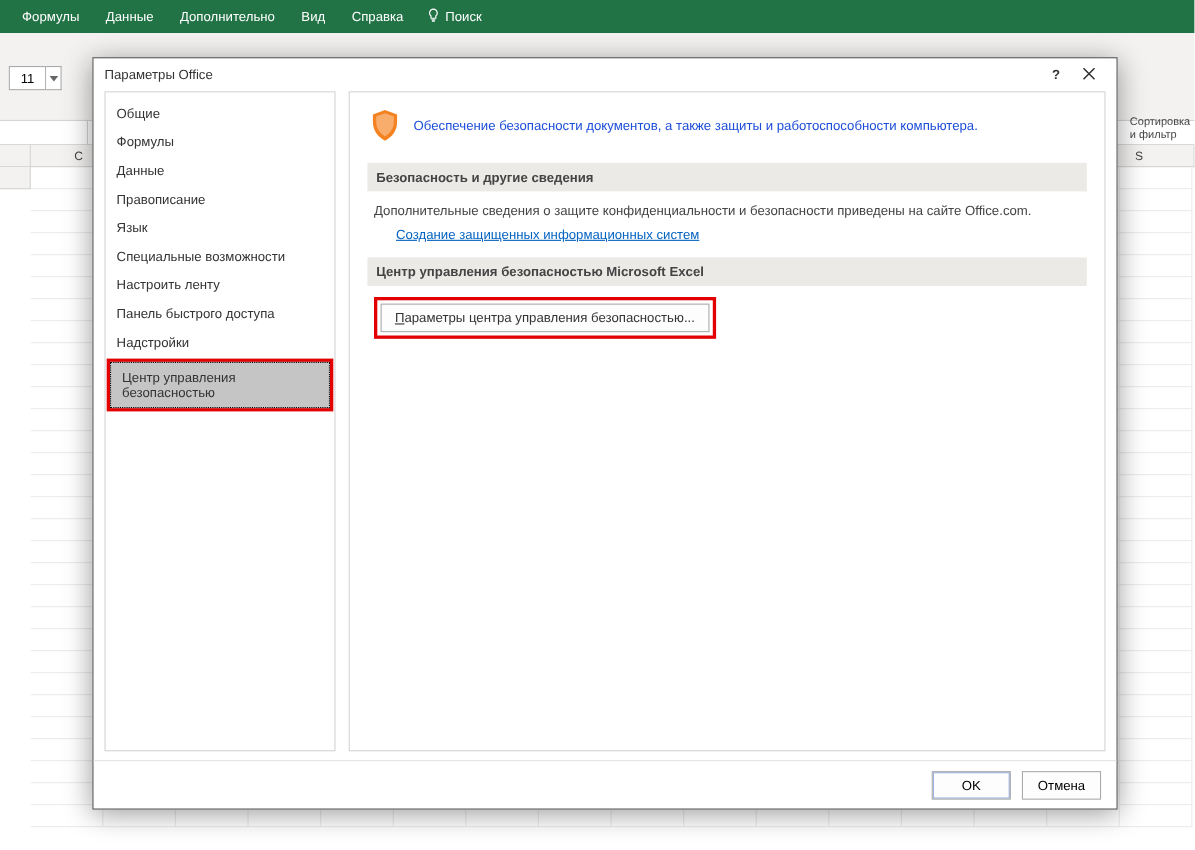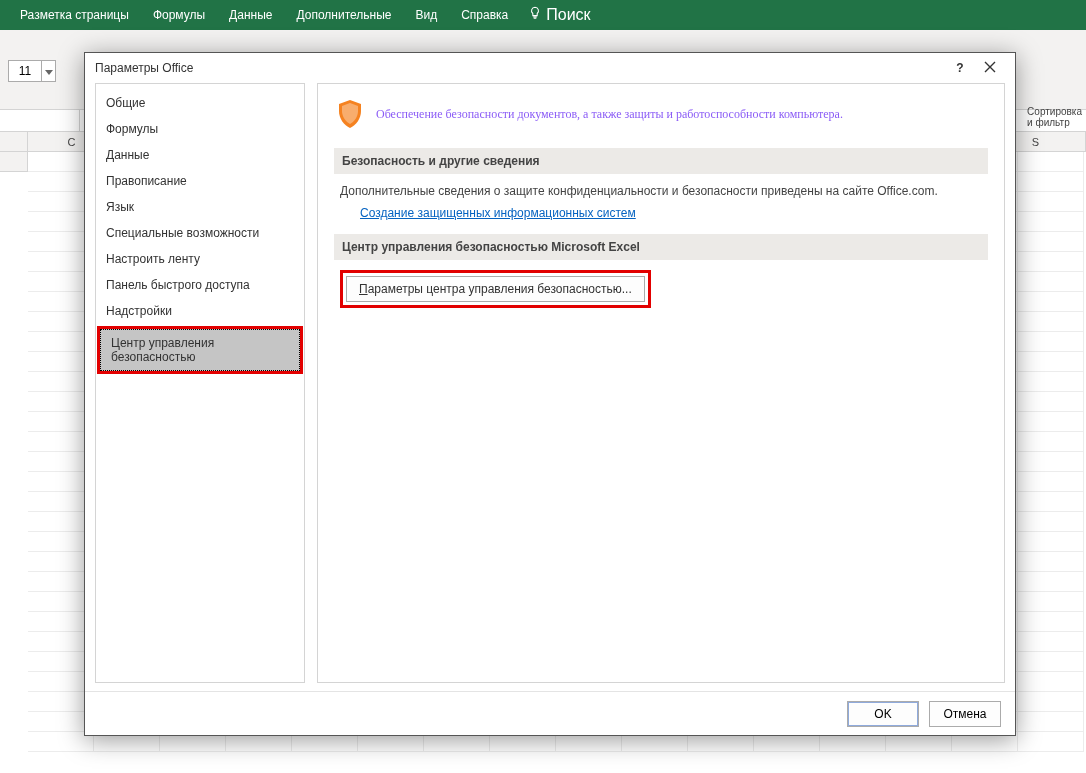--- a/index.html
+++ b/index.html
@@ -1,21 +1,21 @@
 <!DOCTYPE html>
 <html><head>
 <meta charset="utf-8">
 <style>
 * { box-sizing: border-box; margin: 0; padding: 0; font-family: "Segoe UI", Tahoma, sans-serif; }
 body { width: 1086px; height: 773px; background: #fff; overflow: hidden; position: relative; }
 
 
 .ribbon { background: #217346; height: 30px; display: flex; align-items: center; padding-left: 8px; }
 .ribbon-tab { color: #fff; font-size: 12px; padding: 6px 12px; cursor: pointer; }
-.ribbon-search { display: flex; align-items: center; color: #fff; font-size: 16px; padding: 6px 8px; }
+.ribbon-search { display: flex; align-items: center; color: #fff; font-size: 12px; padding: 6px 8px; }
 .ribbon-search svg { margin-right: 4px; }
 
 
 .toolbar-strip { height: 80px; background: #f3f2f1; border-bottom: 1px solid #d4d4d4; display: flex; align-items: flex-start; padding-top: 6px; position: relative; }
 .font-size-box { position: absolute; left: 8px; top: 30px; display: flex; align-items: center; }
 .font-size-input { width: 34px; height: 22px; border: 1px solid #ababab; background: #fff; font-size: 12px; text-align: center; }
 .font-size-dropdown { width: 14px; height: 22px; border: 1px solid #ababab; border-left: none; background: #fff; display: flex; align-items: center; justify-content: center; }
 .far-right-text { position: absolute; right: 0; top: 76px; display: flex; flex-direction: column; font-size: 10px; color: #444; text-align: left; padding-right: 4px; }
 
 
@@ -39,41 +39,40 @@
 .dialog-titlebar-btn { width: 30px; height: 30px; display: flex; align-items: center; justify-content: center; cursor: pointer; }
 .dialog-body { flex: 1; display: flex; padding: 0 10px 8px 10px; gap: 12px; }
 .dialog-sidebar { width: 210px; background: #fff; border: 1px solid #d4d4d4; padding: 6px 0; }
 .sidebar-item { font-size: 12px; color: #333; padding: 6px 10px; cursor: pointer; }
 .sidebar-item.selected { background: #c5c5c5; border: 1px dotted #000; margin: -1px 0; }
 .sidebar-item-highlight { border: 3px solid #e20000; margin: 2px 1px; padding: 0; }
 .sidebar-item-highlight .sidebar-item { margin: 0; }
 .dialog-content { flex: 1; border: 1px solid #d4d4d4; padding: 14px 16px; overflow: auto; }
 .content-header { display: flex; align-items: center; gap: 10px; margin-bottom: 18px; }
 .shield-icon { width: 32px; height: 32px; flex-shrink: 0; }
-.content-header-text { font-size: 12px; color: #8b5cf6; font-family: Liberation Serif, serif; }
+.content-header-text { font-size: 12px; color: #1d4ed8; }
 .section-title { background: #eceae7; padding: 6px 8px; font-size: 12px; font-weight: 600; color: #444; margin-bottom: 10px; }
 .section-body { font-size: 12px; color: #444; padding: 0 6px 14px 6px; }
 .link { color: #0563c1; text-decoration: underline; display: inline-block; margin-top: 8px; margin-left: 20px; }
 .trust-row { display: flex; align-items: flex-start; gap: 20px; }
 .trust-desc { flex: 1; font-size: 12px; color: #444; line-height: 1.4; }
 .trust-btn-highlight { border: 3px solid #e20000; padding: 3px; }
 .trust-btn { border: 1px solid #ababab; background: #fdfdfd; padding: 5px 12px; font-size: 12px; color: #333; cursor: pointer; white-space: nowrap; }
 .trust-btn .u { text-decoration: underline; }
 .dialog-footer { height: 44px; display: flex; align-items: center; justify-content: flex-end; gap: 10px; padding: 0 14px; border-top: 1px solid #e4e4e4; }
 .footer-btn { min-width: 72px; height: 26px; border: 1px solid #ababab; background: #fdfdfd; font-size: 12px; cursor: pointer; }
 .footer-btn.primary { box-shadow: inset 0 0 0 1px #8faadc; }
 </style>
 </head>
 <body>
 
 <div class="ribbon">
-  <div class="ribbon-tab">Разметка страницы</div>
   <div class="ribbon-tab">Формулы</div>
   <div class="ribbon-tab">Данные</div>
-  <div class="ribbon-tab">Дополнительные</div>
+  <div class="ribbon-tab">Дополнительно</div>
   <div class="ribbon-tab">Вид</div>
   <div class="ribbon-tab">Справка</div>
   <div class="ribbon-search">
     <span>
       <svg width="14" height="14" viewBox="0 0 16 16">
           <path fill="none" stroke="#fff" stroke-width="1.2" d="M8 1.5a4 4 0 0 0-2.5 7.1V11h5V8.6A4 4 0 0 0 8 1.5zM6 12.5h4M6.5 14h3"></path>
         </svg>
     </span>
     <span>Поиск</span>
   </div>

